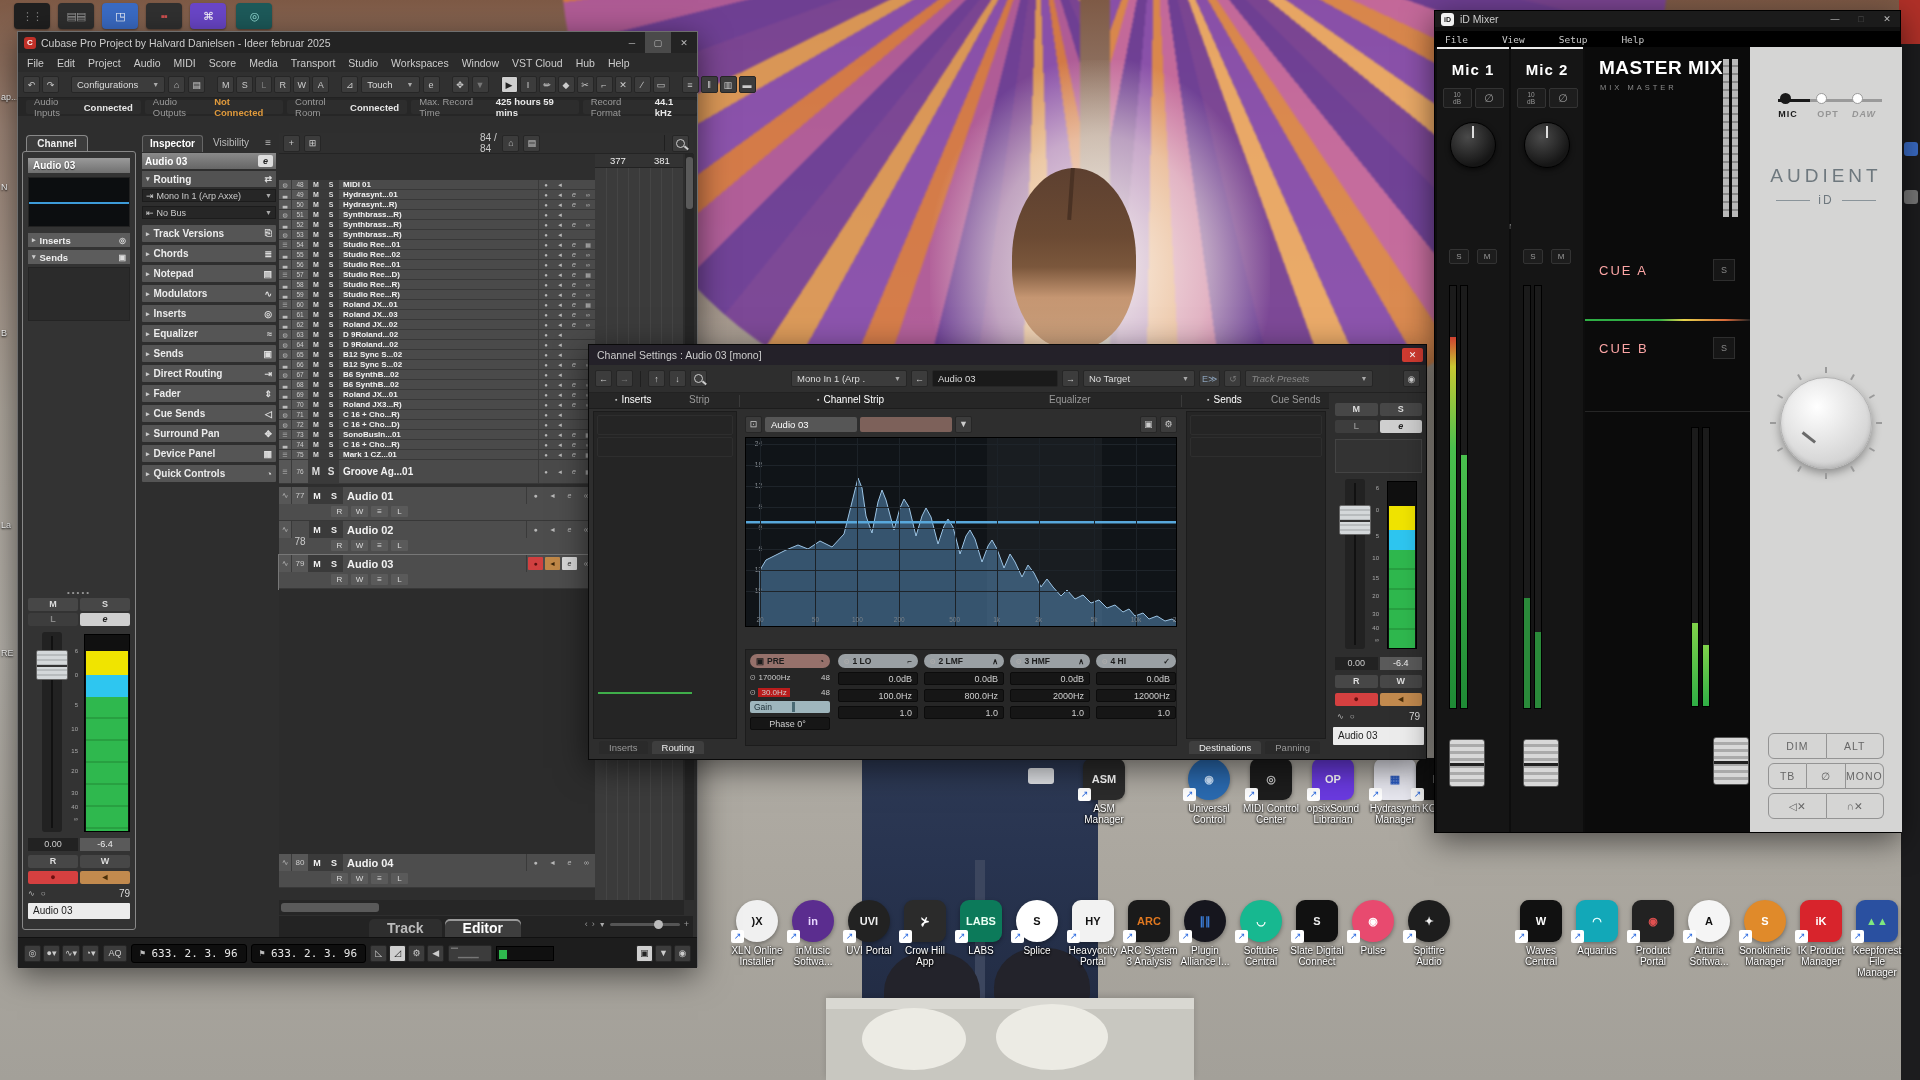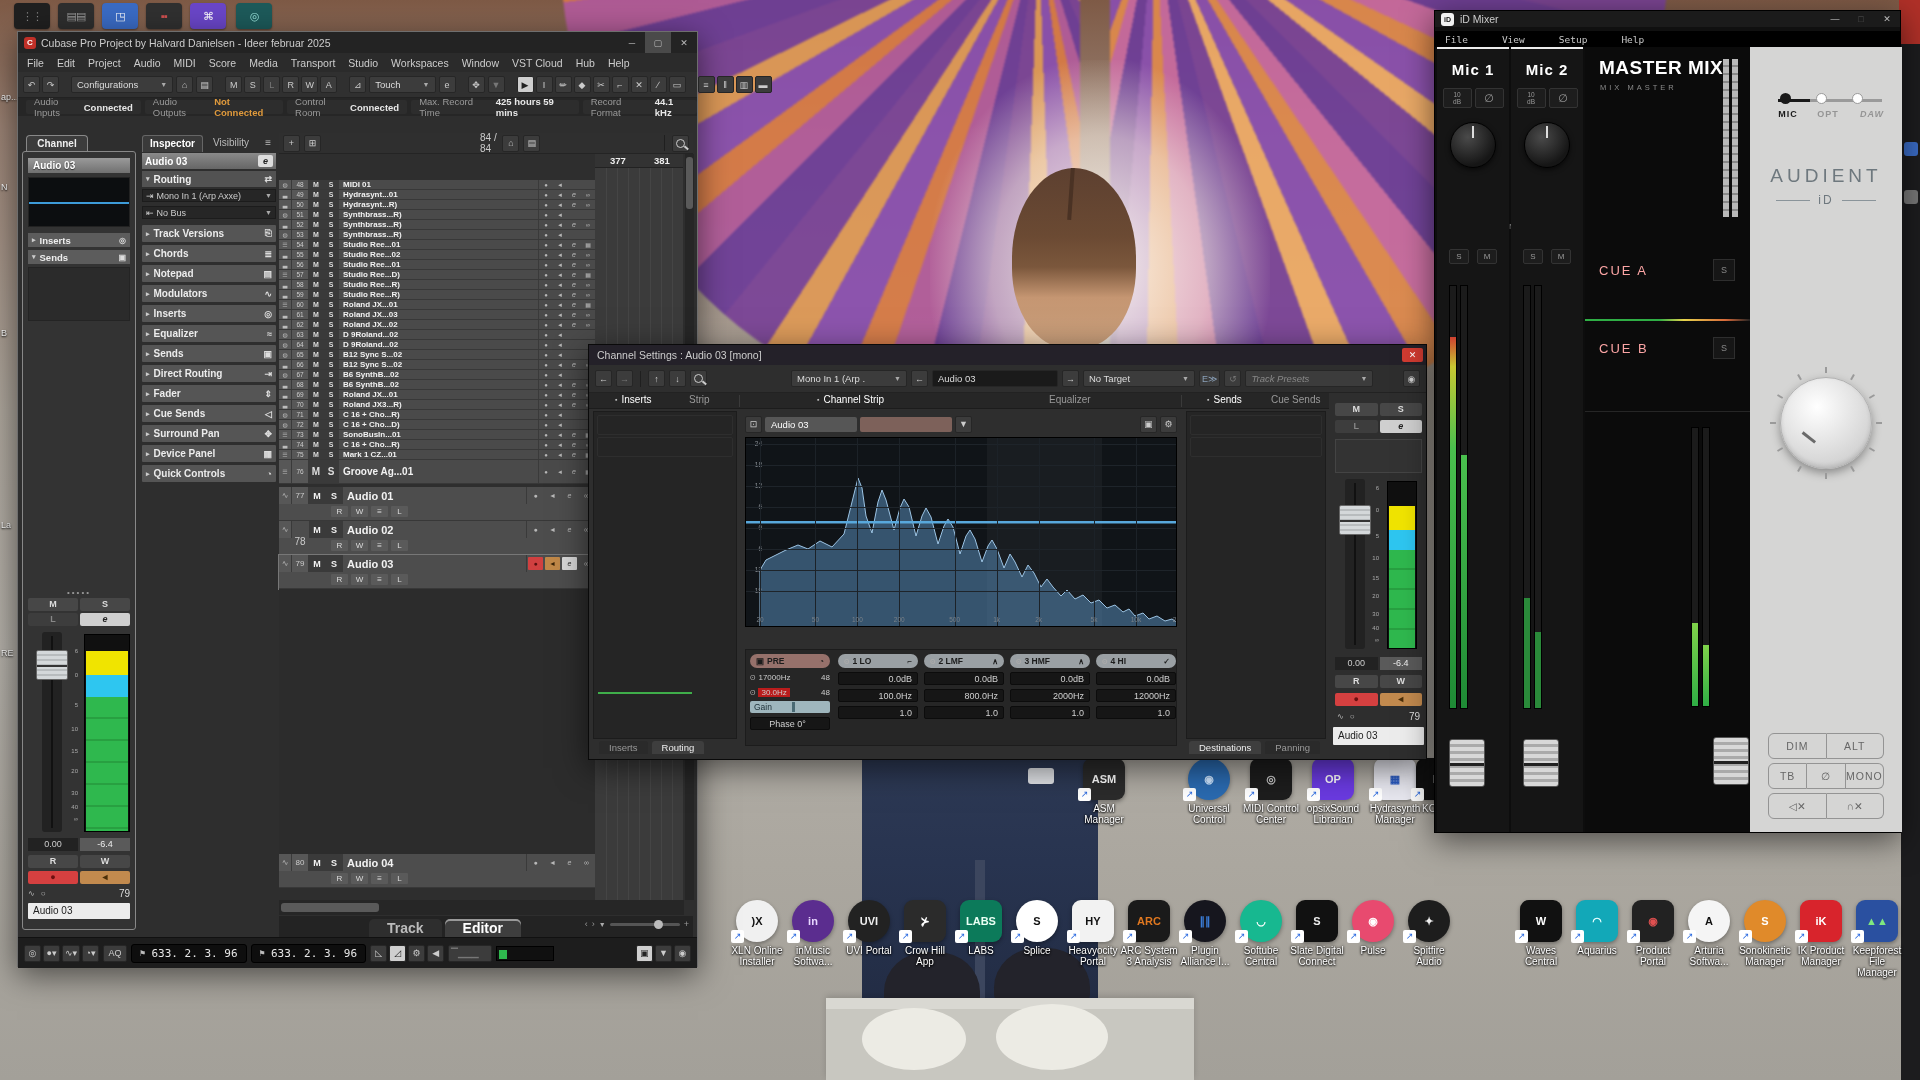--- a/index.html
+++ b/index.html
@@ -40,21 +40,21 @@
   #cb{left:17px;top:31px;width:681px;height:936px;background:#2e2e2e;border:1px solid #6e6e6e;color:#ddd}
   #cbtitle{position:absolute;left:0;top:0;right:0;height:21px;background:#232323;display:flex;align-items:center;font-size:10.5px;color:#ccc}
   #cblogo{width:12px;height:12px;margin:0 5px 0 6px;border-radius:3px;background:#c03028;color:#fff;font-size:8px;font-weight:bold;text-align:center;line-height:12px}
   .wbtns{margin-left:auto;display:flex}
   .wbtn{width:26px;height:21px;display:flex;align-items:center;justify-content:center;font-size:9px;color:#bbb}
   .wbtn.mx{background:#4a4a4a}
   #cbmenu{position:absolute;left:0;top:21px;right:0;height:19px;background:#2b2b2b;display:flex;align-items:center;gap:13px;padding-left:9px;font-size:10.5px;color:#ccc}
   #cbtool{position:absolute;left:0;top:40px;right:0;height:26px;background:#303030;border-bottom:1px solid #222;display:flex;align-items:center;gap:3px;padding:0 5px;font-size:9px}
   .tgrp{display:flex;gap:2px;align-items:center}
   .tsep{width:1px;height:16px;background:#1f1f1f;margin:0 3px}
-  .drop{height:17px;background:#3c3c3c;border:1px solid #262626;border-radius:2px;color:#ddd;font-size:9.5px;display:flex;align-items:center;gap:22px;padding:0 5px}
+  .drop{height:17px;background:#3c3c3c;border:1px solid #262626;border-radius:2px;color:#ddd;font-size:9.5px;display:flex;align-items:center;gap:14px;padding:0 5px}
   .caret{font-size:7px;color:#aaa}
   #cbstatus{position:absolute;left:0;top:66px;right:0;height:18px;background:#262626;display:flex;align-items:center;gap:4px;padding-left:8px;font-size:9.5px}
   .seg{display:flex;align-items:center;gap:7px;padding:0 8px;height:14px;background:#2d2d2d;border-radius:2px}
   .sl{color:#9a9a9a}.sv{color:#e8e8e8;font-weight:bold}.sv.warn{color:#e09a3c}
   #cbinfo{position:absolute;left:0;top:84px;right:0;height:17px;background:#303030;border-bottom:1px solid #242424;text-align:center;font-size:10px;color:#aaa;line-height:17px}
   
   #chtab{position:absolute;left:8px;top:103px;width:62px;height:17px;background:#3c3c3c;border:1px solid #888;border-bottom:none;border-radius:4px 4px 0 0;color:#eee;font-weight:bold;font-size:10px;text-align:center;line-height:16px}
   #chpanel{position:absolute;left:4px;top:119px;width:114px;height:779px;background:#333;border:1px solid #888;border-radius:3px}
   .chin{position:absolute;left:5px;right:5px}
   #chname{top:6px;height:15px;background:linear-gradient(#9a9a9a,#707070);color:#fff;font-weight:bold;font-size:10px;line-height:15px;padding-left:5px;text-shadow:0 1px 1px #333}
@@ -113,21 +113,21 @@
   .aline{height:17px;display:flex;align-items:stretch;font-size:11px;color:#f2f2f2}
   .asub{display:flex;gap:3px;padding:2px 0 0 52px}
   .sb{width:17px;height:11px;background:#5a5a5a;color:#ddd;font-size:8px;text-align:center;line-height:11px;border-radius:1px}
   .chip{width:15px;display:flex;align-items:center;justify-content:center;font-size:7px;border-radius:1px;margin:2px 1px;color:#b8b8b8}
   .chip.crec{background:#d04040;color:#5a0f0f}
   .chip.cmon{background:#c08848;color:#3a2408}
   .chip.ce{background:#d8d8d8;color:#222;font-style:italic}
   #ev{position:absolute;left:577px;top:136px;width:88px;height:732px;background:#3b3b3b;overflow:hidden}
   .vl{position:absolute;top:0;bottom:0;width:1px;background:#454545}
   #ruler{position:absolute;left:577px;top:122px;width:88px;height:14px;background:#333;border-bottom:1px solid #222}
-  .rnum{position:absolute;top:123px;font-size:9.5px;font-weight:bold;color:#eee}
+  .rnum{position:absolute;top:123px;font-size:9.5px;font-weight:normal;color:#eee}
   #vsb{position:absolute;left:667px;top:122px;width:9px;height:746px;background:#262626}
   #vsb .th{position:absolute;left:1px;right:1px;top:3px;height:52px;background:#5a5a5a;border-radius:3px}
   #hsb{position:absolute;left:261px;top:868px;width:405px;height:15px;background:#262626;display:flex;align-items:center}
   #hsb .th{width:98px;height:9px;background:#5a5a5a;border-radius:3px;margin-left:2px}
   #btabs{position:absolute;left:261px;top:884px;right:4px;height:21px;background:#232323;display:flex;align-items:flex-end;gap:3px;padding-left:90px}
   .btab{height:18px;padding:0 18px;background:#2e2e2e;color:#bbb;font-size:14px;font-weight:bold;line-height:18px;border-radius:5px 5px 0 0}
   .btab.sel{background:#3e3e3e;color:#fff;box-shadow:inset 0 2px 0 #999}
   #ztools{position:absolute;right:8px;top:887px;display:flex;gap:4px;align-items:center;color:#999;font-size:9px}
   .zslider{width:70px;height:3px;background:#555;border-radius:2px;position:relative}
   .zslider .dot{position:absolute;top:-3px;width:9px;height:9px;border-radius:50%;background:#bbb}
@@ -1425,21 +1425,21 @@
           </div>
         <div class="mongrp" style="top:746px" id="monrow3">
             <div class="monb" style="letter-spacing: 0px;">◁✕</div>
             <div class="monb" style="letter-spacing: 0px;">∩✕</div>
           </div>
       <div class="srcdot" style="left: 30px; background: rgb(26, 26, 26);"></div>
           <div class="srclab" style="left: 18px; width: 40px; text-align: center; color: rgb(26, 26, 26);">MIC</div>
           <div class="srcdot" style="left: 66px; background: rgb(255, 255, 255); border: 1.5px solid rgb(154, 154, 154);"></div>
           <div class="srclab" style="left: 58px; width: 40px; text-align: center; color: rgb(149, 149, 149);">OPT</div>
           <div class="srcdot" style="left: 102px; background: rgb(255, 255, 255); border: 1.5px solid rgb(154, 154, 154);"></div>
-          <div class="srclab" style="left: 94px; width: 40px; text-align: right; color: rgb(149, 149, 149); font-style: italic;">DAW</div>
+          <div class="srclab" style="left: 94px; width: 40px; text-align: center; color: rgb(149, 149, 149); font-style: italic;">DAW</div>
           <div class="ktick" style="transform: rotate(0deg) translateY(-56px);"></div>
           <div class="ktick" style="transform: rotate(30deg) translateY(-56px);"></div>
           <div class="ktick" style="transform: rotate(60deg) translateY(-56px);"></div>
           <div class="ktick" style="transform: rotate(90deg) translateY(-56px);"></div>
           <div class="ktick" style="transform: rotate(120deg) translateY(-56px);"></div>
           <div class="ktick" style="transform: rotate(150deg) translateY(-56px);"></div>
           <div class="ktick" style="transform: rotate(180deg) translateY(-56px);"></div>
           <div class="ktick" style="transform: rotate(210deg) translateY(-56px);"></div>
           <div class="ktick" style="transform: rotate(240deg) translateY(-56px);"></div>
           <div class="ktick" style="transform: rotate(270deg) translateY(-56px);"></div>

